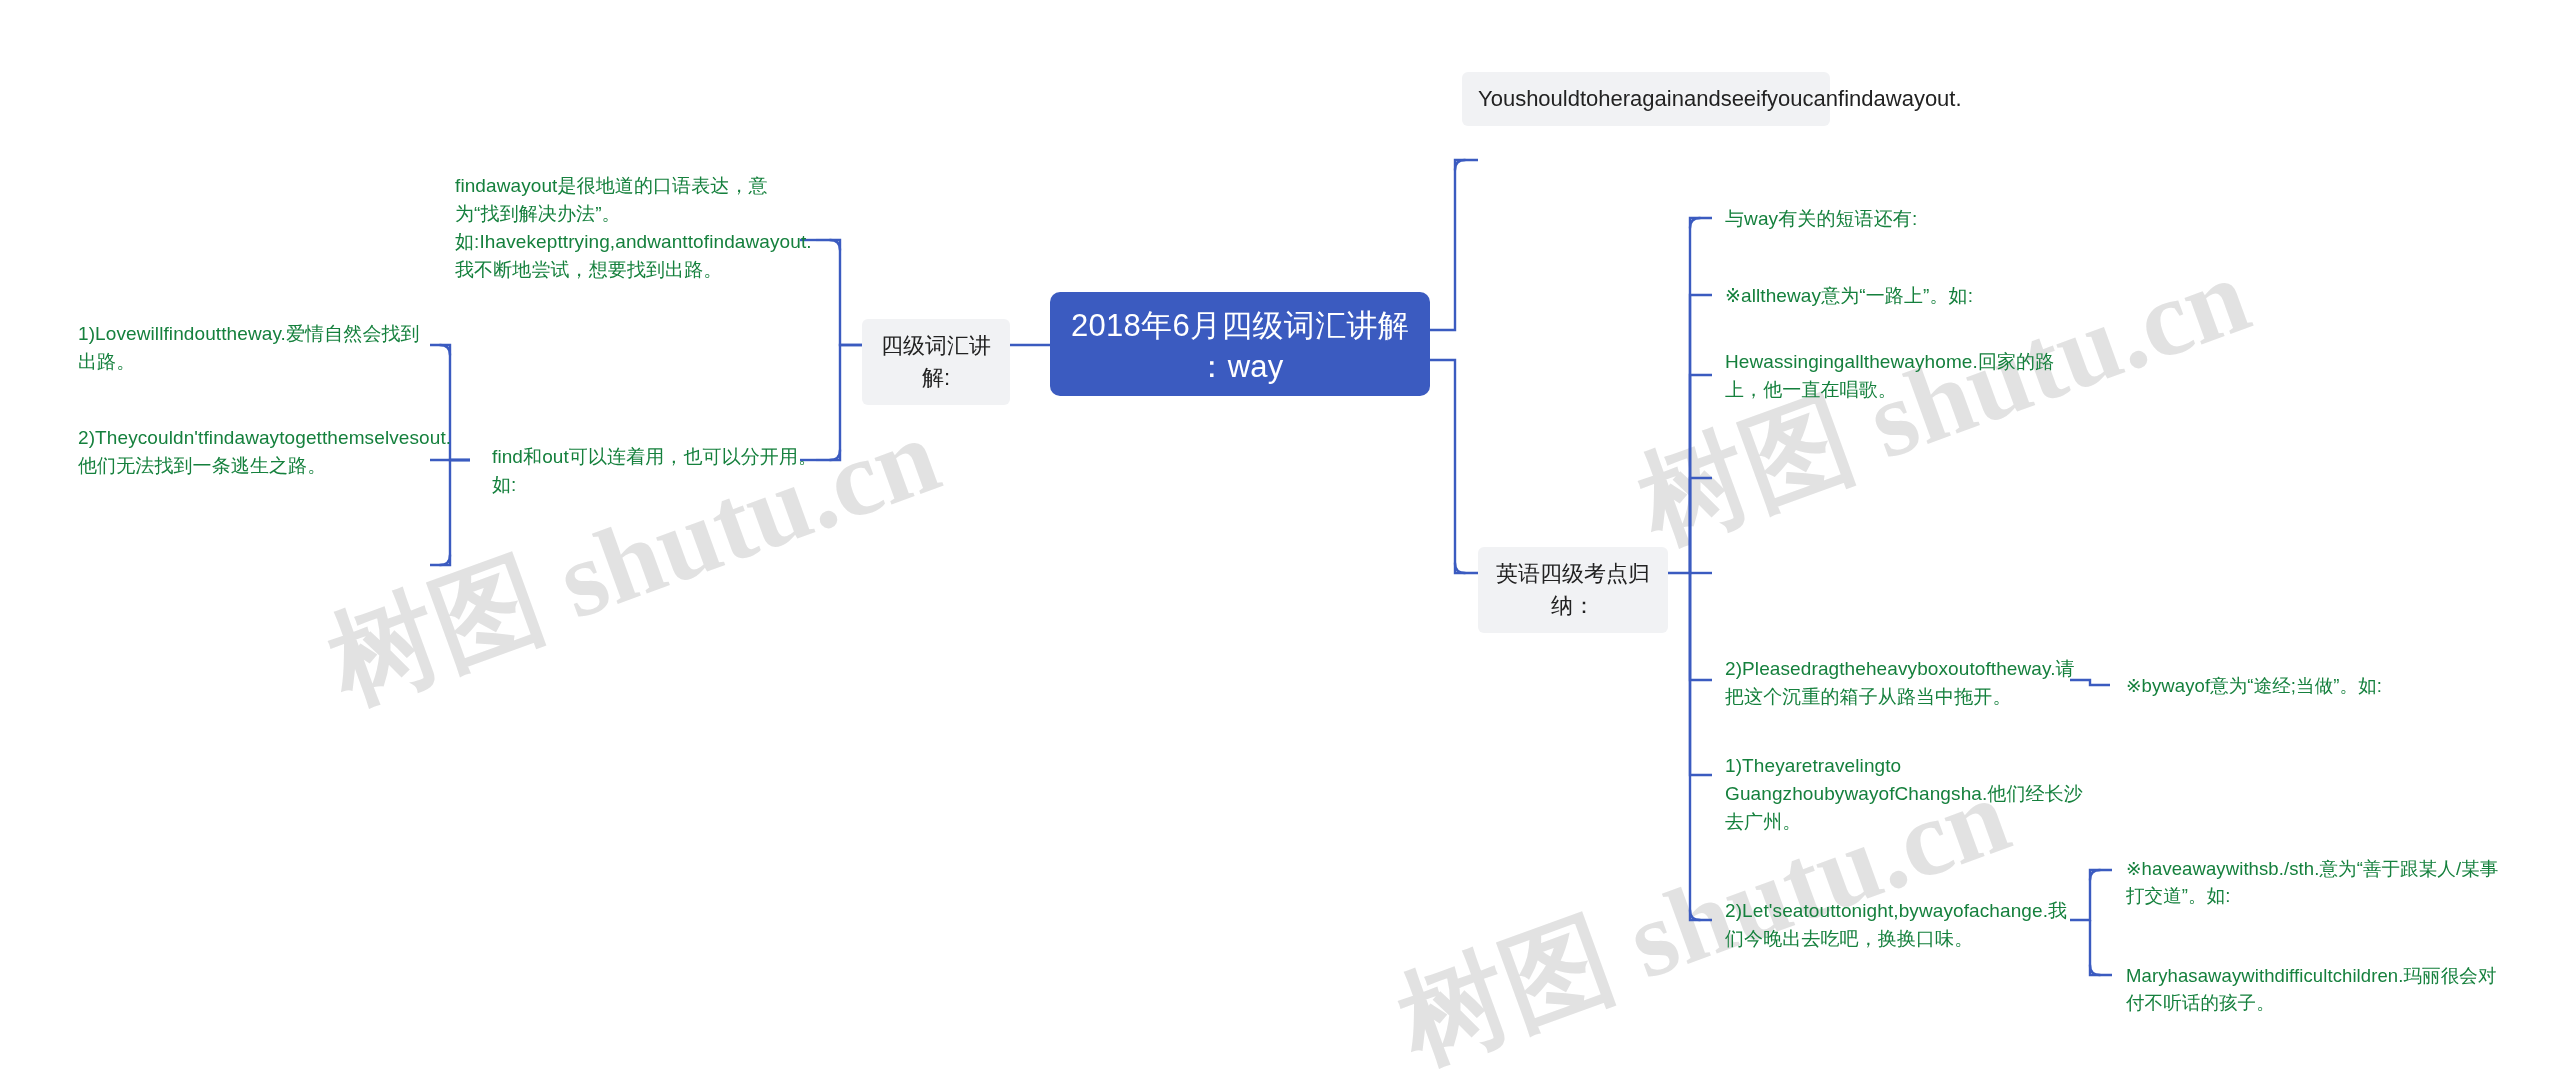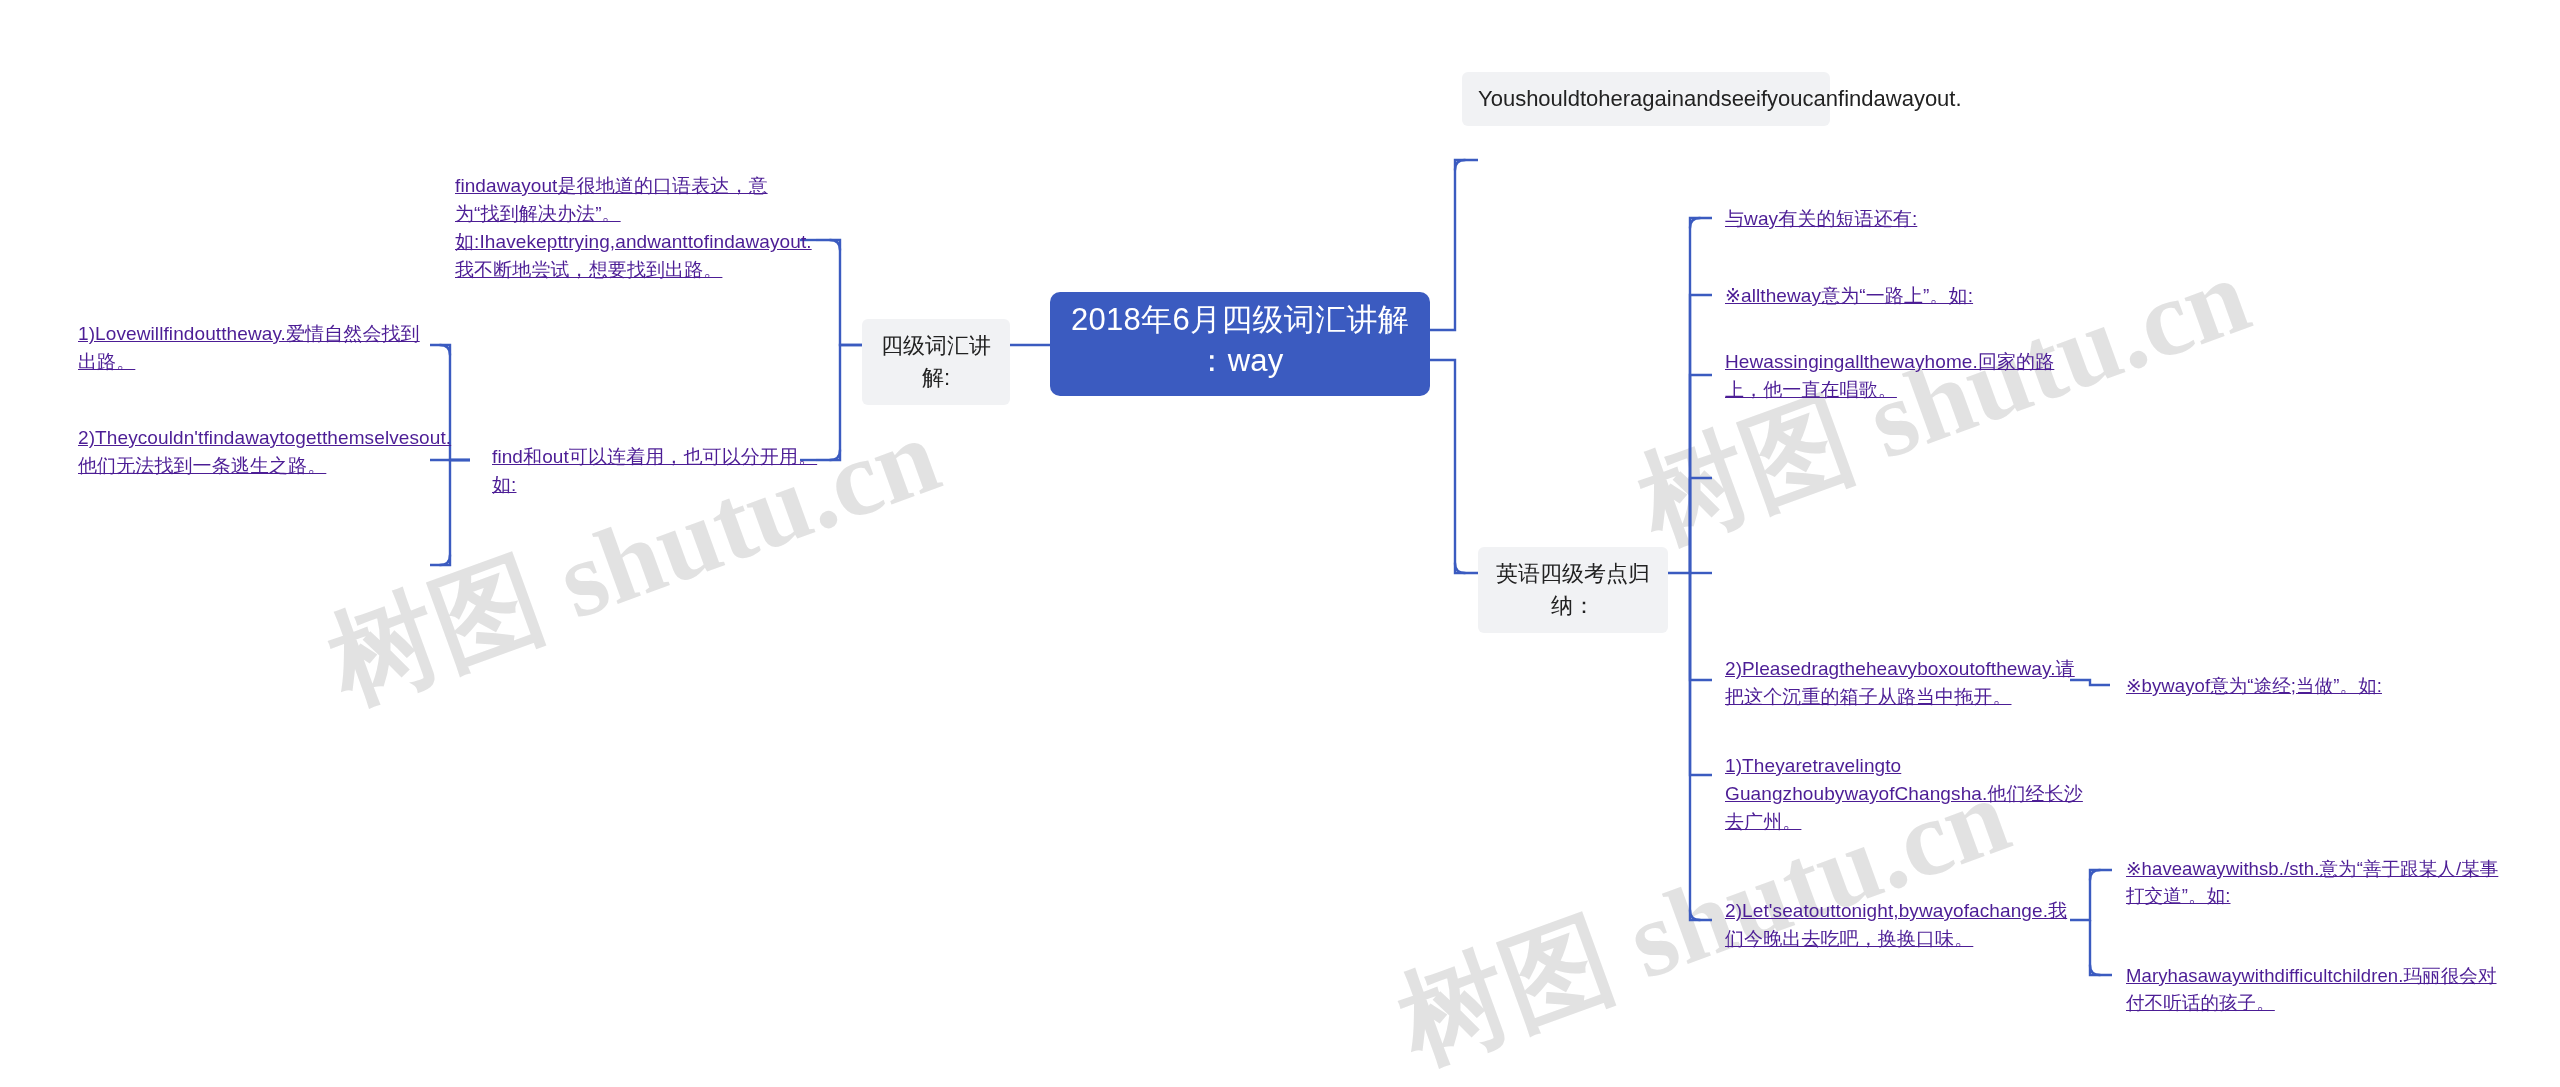--- a/index.html
+++ b/index.html
@@ -47,39 +47,38 @@
     background: #3b5bc0;
     color: #ffffff;
     border-radius: 10px;
     text-align: center;
     font-size: 31px;
     line-height: 1.32;
     padding: 14px 8px;
     letter-spacing: 0.3px;
     display: flex;
     align-items: center;
-    justify-content: flex-end;
+    justify-content: flex-start;
     flex-direction: column;
   }
   
   .chip {
     background: #f1f2f4;
     border-radius: 6px;
     padding: 11px 16px;
     font-size: 22px;
     color: #222222;
     line-height: 1.45;
   }
   
   .leaf {
     font-size: 19px;
-    color: #4c1d95;
+    color: #15803d;
     line-height: 1.48;
     letter-spacing: 0.1px;
-    text-decoration: underline;
   }
   .leaf-sm {
     font-size: 18.5px;
   }
 </style>
 </head>
 <body>
 
 <div id="canvas">
 

